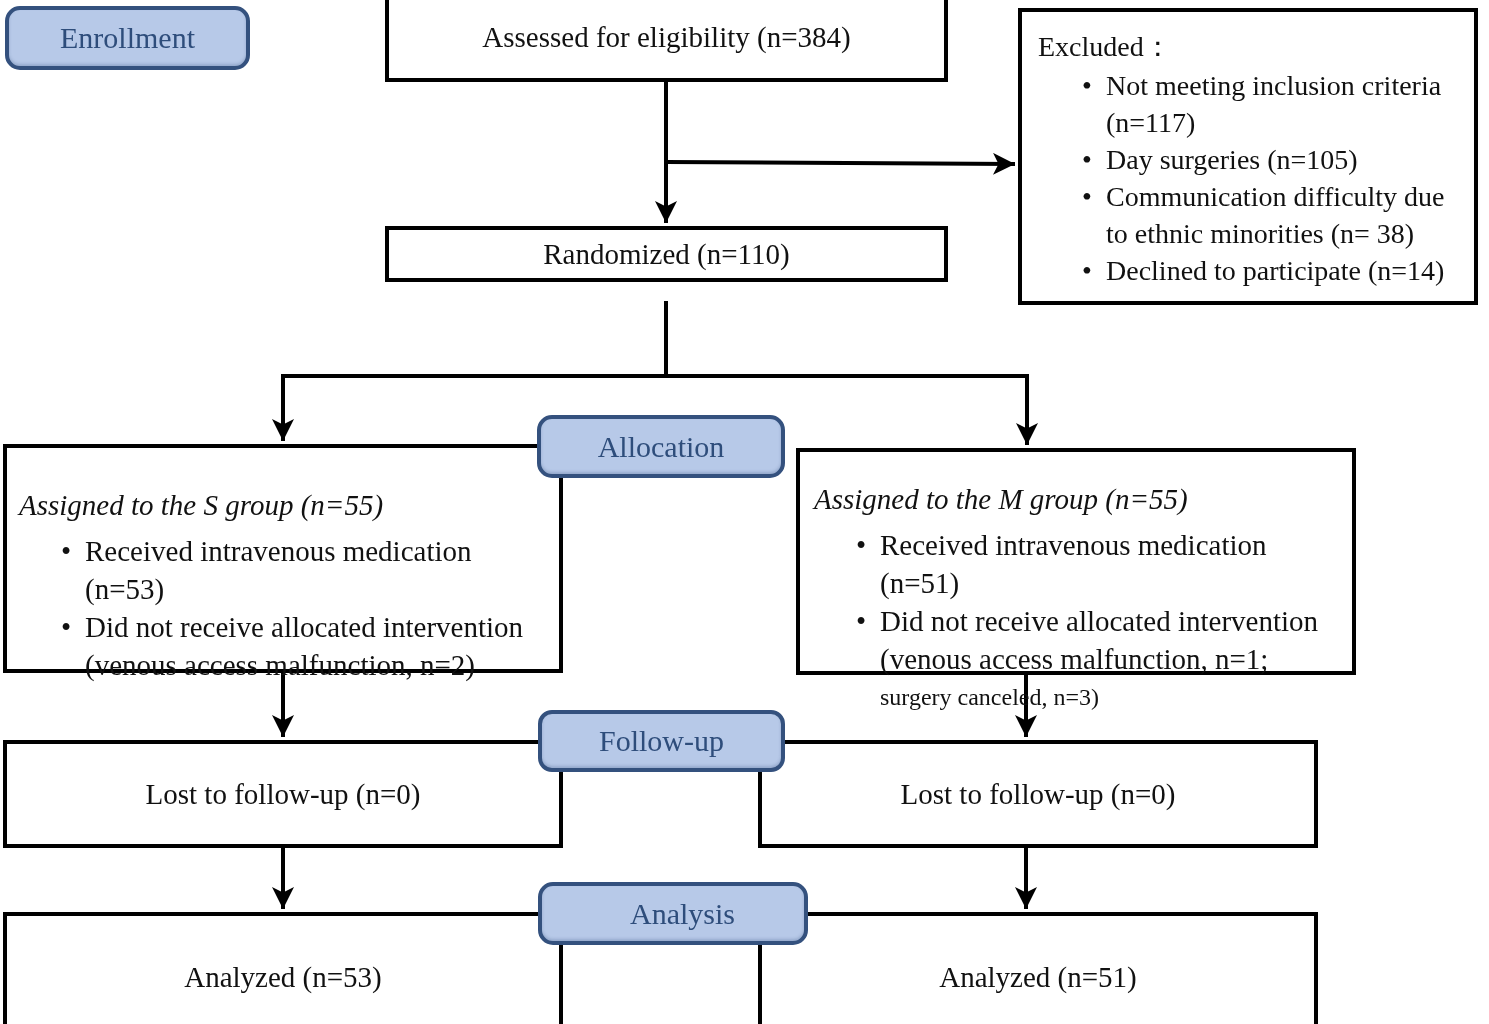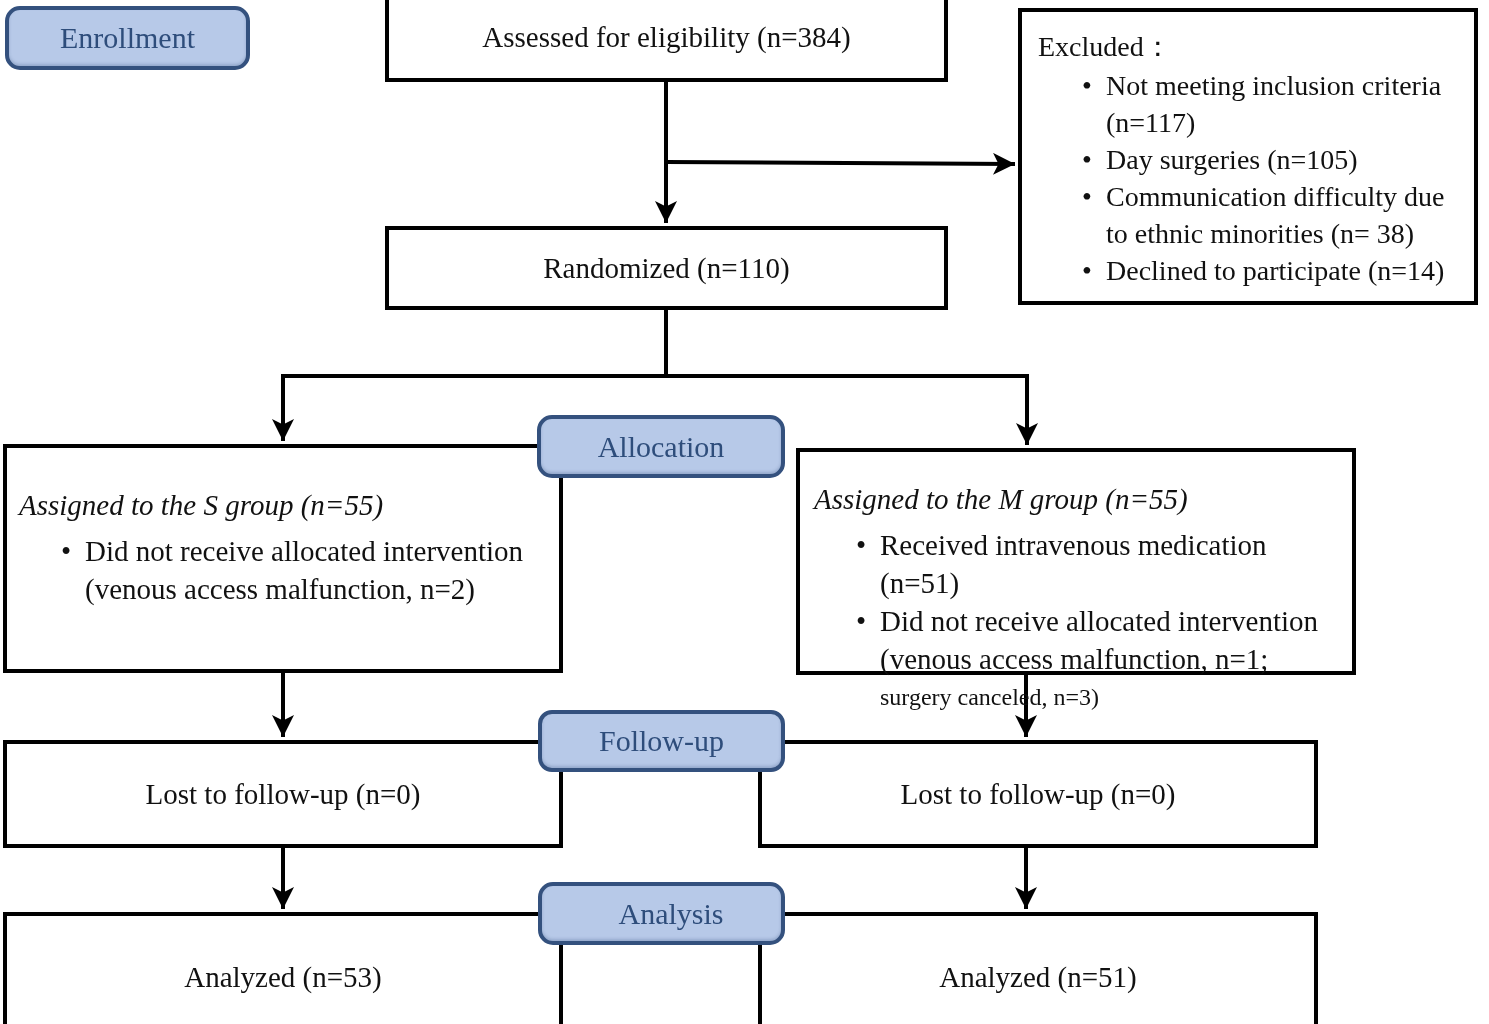--- a/index.html
+++ b/index.html
@@ -45,21 +45,21 @@
     line-height: 38px;
   }
   .box.centered {
     display: flex;
     align-items: center;
     justify-content: center;
     text-align: center;
   }
 
   .box-assessed { left: 385px; top: -20px; width: 563px; height: 102px; padding-top: 12px; }
-  .box-randomized { left: 385px; top: 226px; width: 563px; height: 84px; }
+  .box-randomized { left: 385px; top: 226px; width: 563px; height: 56px; }
   .box-excluded { left: 1018px; top: 8px; width: 460px; height: 297px; padding: 16px 4px 0 16px; font-size: 28px; line-height: 37px; }
   .box-s-group { left: 3px; top: 444px; width: 560px; height: 229px; padding: 38px 8px 0 12px; }
   .box-m-group { left: 796px; top: 448px; width: 560px; height: 227px; padding: 28px 6px 0 14px; }
   .box-followup-left { left: 3px; top: 740px; width: 560px; height: 108px; }
   .box-followup-right { left: 758px; top: 740px; width: 560px; height: 108px; }
   .box-analyzed-left { left: 3px; top: 912px; width: 560px; height: 130px; }
   .box-analyzed-right { left: 758px; top: 912px; width: 560px; height: 130px; }
 
   .group-title { margin-bottom: 8px; font-style: italic; }
   .bullet-list { margin-left: 38px; }
@@ -82,21 +82,21 @@
     color: var(--stage-text);
     font-size: 30px;
     display: flex;
     align-items: center;
     justify-content: center;
     box-shadow: inset 0 -2px 3px rgba(46, 77, 123, 0.25);
   }
   .pill-enrollment { left: 5px; top: 6px; width: 245px; height: 64px; text-align: center; }
   .pill-allocation { left: 537px; top: 415px; width: 248px; height: 63px; }
   .pill-followup { left: 538px; top: 710px; width: 247px; height: 62px; border-radius: 14px; }
-  .pill-analysis { left: 538px; top: 882px; width: 247px; height: 63px; padding-left: 19px; }
+  .pill-analysis { left: 538px; top: 882px; width: 270px; height: 63px; padding-left: 19px; }
 </style>
 </head>
 <body>
 
 <div class="canvas">
 
   <svg class="connectors" width="1489" height="1024" viewBox="0 0 1489 1024">
     <defs>
       <marker id="arrowhead" markerUnits="userSpaceOnUse" markerWidth="26" markerHeight="26" refX="22" refY="11" orient="auto">
         <polygon points="0,0 22,11 0,22 5.5,11"></polygon>
@@ -128,20 +128,21 @@
     </div>
   </div>
 
   <div class="box centered box-randomized">
     <span>Randomized (n=110)</span>
   </div>
 
   <div class="box box-s-group">
     <div class="group-title">Assigned to the S group (n=55)</div>
     <div class="bullet-list">
+      <div class="bullet">Received intravenous medication (n=53)</div>
       <div class="bullet">Did not receive allocated intervention (venous access malfunction, n=2)</div>
     </div>
   </div>
 
   <div class="box box-m-group">
     <div class="group-title">Assigned to the M group (n=55)</div>
     <div class="bullet-list">
       <div class="bullet">
         <span>Received intravenous medication (n=51)</span>
       </div>

